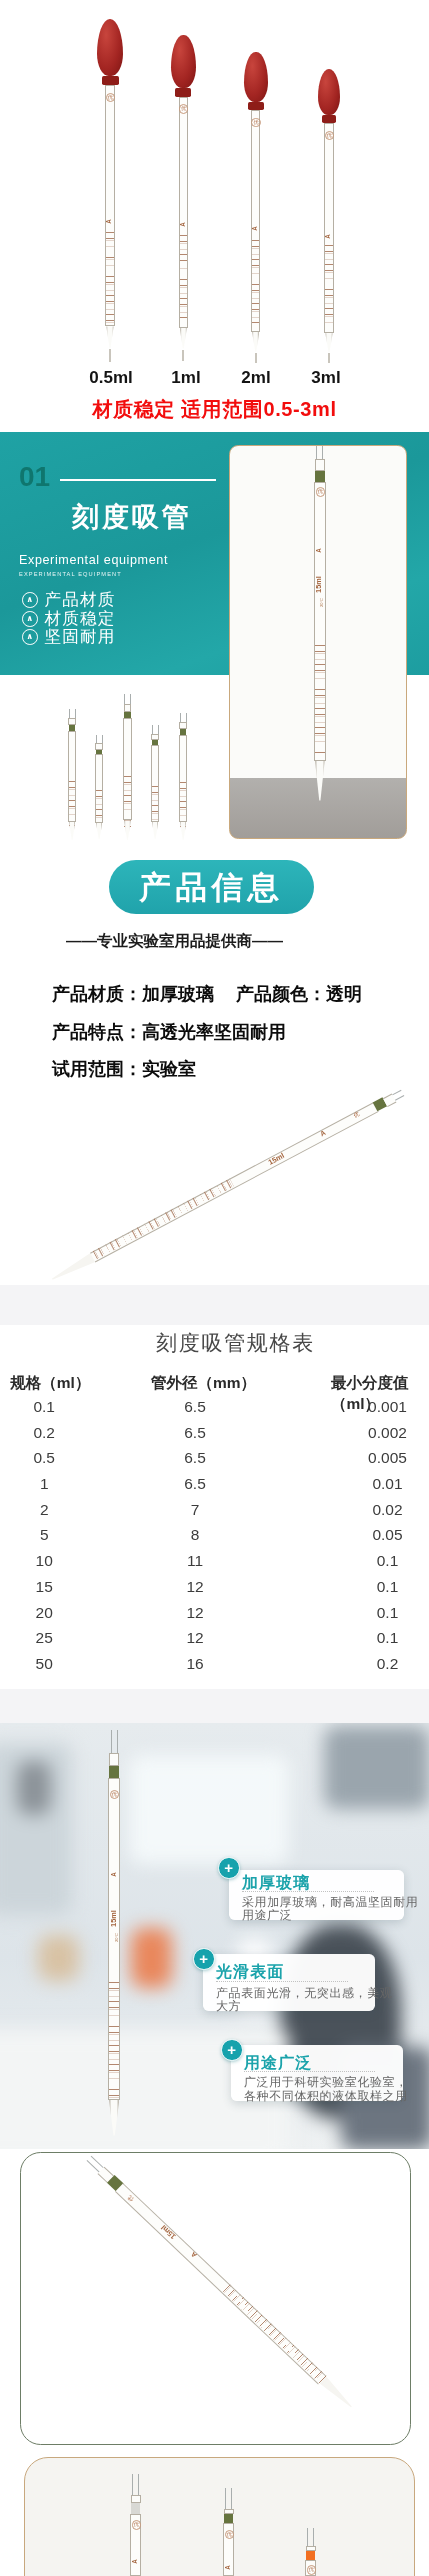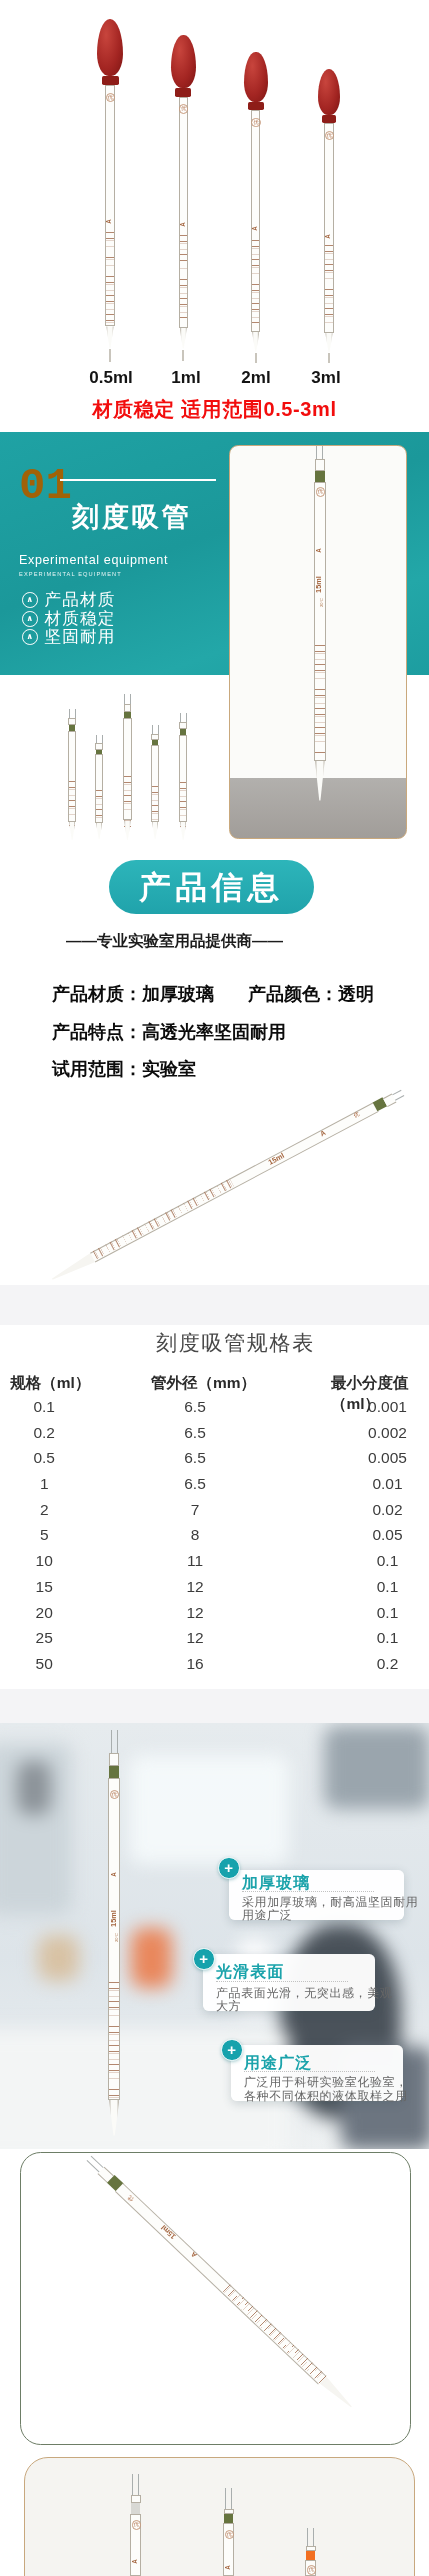--- a/index.html
+++ b/index.html
@@ -29,21 +29,21 @@
   .bulb{background:radial-gradient(ellipse at 35% 28%,#c8453d,#a32522 58%,#7c1412);
         border-radius:50% 50% 46% 46% / 62% 62% 40% 40%;}
   .collar{background:#8e1d18;border-radius:1.7px;}
   .hero-label{position:absolute;width:80px;text-align:center;font-size:17px;font-weight:bold;color:#141414;}
   .hero-caption{position:absolute;left:0;width:429px;text-align:center;font-size:20px;font-weight:bold;color:#f20d0d;letter-spacing:0.6px;}
 
   
   .teal-band{position:absolute;left:0;width:429px;background:
      linear-gradient(115deg, rgba(255,255,255,.05) 0 0.6px, transparent 0.6px 69px),
      linear-gradient(160deg,#1fa2a4,#1b989a 45%,#23a7a8 75%,#1d9da0);}
-  .intro-num{position:absolute;color:#a16207;font-size:44px;font-weight:bold;font-family:Liberation Mono, monospace;}
+  .intro-num{position:absolute;color:#0f766e;font-size:28px;font-weight:bold;}
   .intro-line{position:absolute;height:1.7px;background:#fff;}
   .intro-title{position:absolute;color:#fff;font-size:27px;font-weight:bold;letter-spacing:2.9px;}
   .intro-sub{position:absolute;color:#fff;font-size:12.6px;letter-spacing:0.6px;}
   .intro-caps{position:absolute;color:#e8f6f6;font-size:5.7px;letter-spacing:1.1px;}
   .bullet{position:absolute;display:flex;align-items:center;gap:6.9px;color:#fff;}
   .bullet .ico{width:13.7px;height:13.7px;border:1.1px solid #fff;border-radius:50%;display:flex;align-items:center;justify-content:center;font-size:8px;font-weight:bold;line-height:1;}
   .bullet .lbl{font-size:16.6px;letter-spacing:1.1px;}
   .intro-card{position:absolute;border:1.1px solid #c9a87c;border-radius:9.2px;
      background:linear-gradient(180deg,#fbfbf9 0,#fbfbf9 332px,#b2b0ad 332px,#a19d99 100%);}
 
@@ -238,21 +238,21 @@
     </div>
   </div>
 
   <div>
     <div class="pill" style="left:109px;top:860px;width:205px;height:54px;font-size:31.5px;line-height:54px;letter-spacing:4.6px;">
       <span>产品信息</span>
     </div>
     <div class="tagline" style="top:931px;">——专业实验室用品提供商——</div>
 
     <div class="inforow" style="left:52px;top:982px;">产品材质：加厚玻璃</div>
-    <div class="inforow" style="left:236px;top:982px;margin-left:12px;">产品颜色：透明</div>
+    <div class="inforow" style="left:236px;top:982px;">产品颜色：透明</div>
     <div class="inforow" style="left:52px;top:1020px;">产品特点：高透光率坚固耐用</div>
     <div class="inforow" style="left:52px;top:1057px;">试用范围：实验室</div>
   </div>
 
   <div class="dpip" style="left:26px;top:1175px;width:401px;height:23px;transform:rotate(-28deg);">
     <div class="taper-h-left" style="left:0;top:6.3px;width:50px;height:10.3px;"></div>
     <div class="tube-h" style="left:49px;top:6.3px;width:321px;height:9.2px;"></div>
     <div class="grads-h" style="left:52px;top:6.3px;width:155px;height:9.2px;"></div>
     <span style="position:absolute;left:249px;top:6.3px;font-size:7.4px;font-weight:bold;color:#a4653f;">15ml</span>
     <span style="position:absolute;left:308px;top:6.3px;font-size:6.9px;font-weight:bold;color:#a4653f;">A</span>

